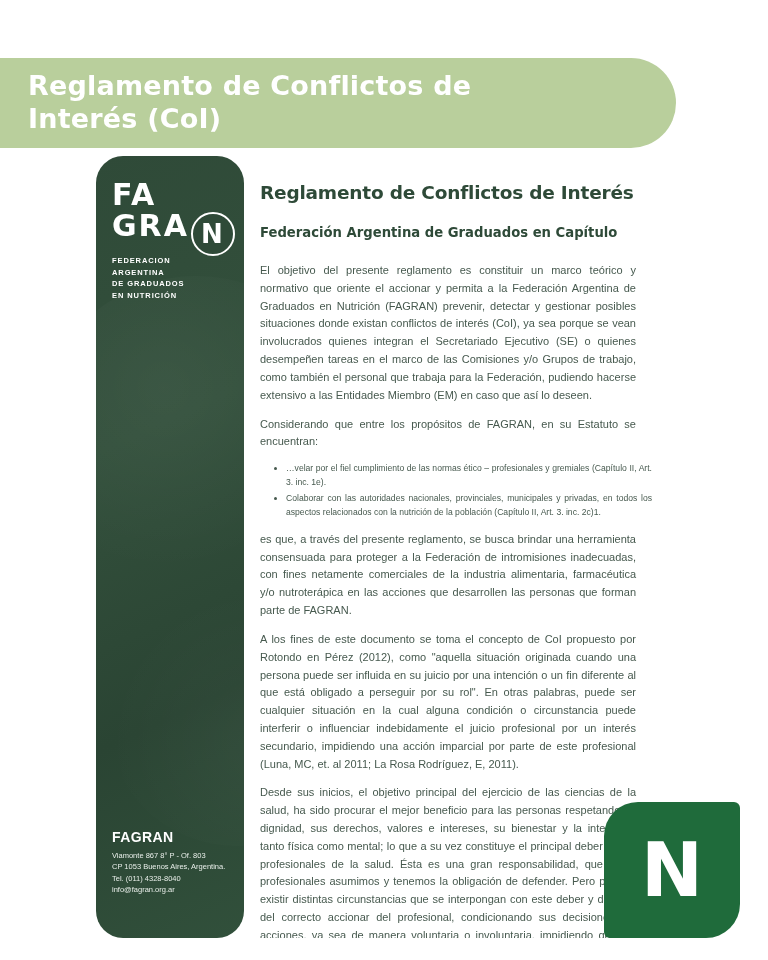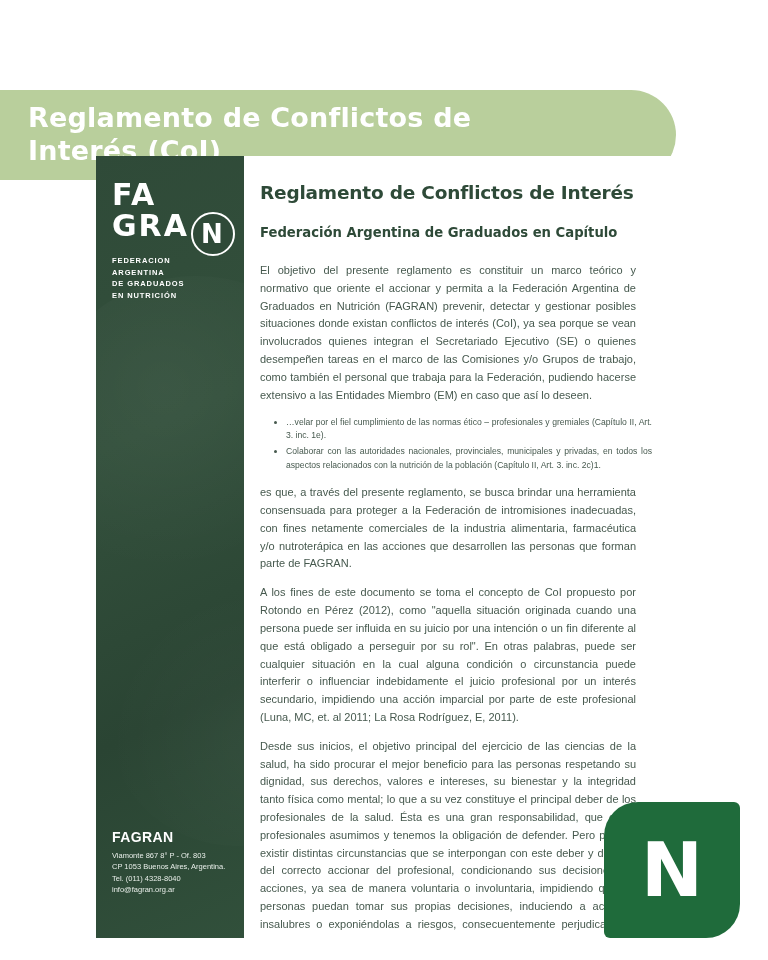--- a/index.html
+++ b/index.html
@@ -21,21 +21,20 @@
     left: 0;
     top: 58px;
     width: 676px;
     height: 90px;
     background: #b9cf9c;
     border-top-right-radius: 45px;
     border-bottom-right-radius: 45px;
     box-sizing: border-box;
     display: flex;
     align-items: center;
-    margin-top: 32px;
   }
   .banner-title {
     color: #ffffff;
     font-size: 27px;
     font-weight: bold;
     line-height: 1.22;
     letter-spacing: 0.2px;
     padding-left: 28px;
     padding-right: 200px;
     white-space: pre-line;
@@ -56,20 +55,21 @@
 
   
   .left-col {
     position: absolute;
     left: 0;
     top: 0;
     width: 148px;
     height: 782px;
     background: linear-gradient(155deg, #2f4a38 0%, #33503c 35%, #2a4433 70%, #31503b 100%);
     overflow: hidden;
+    border-radius: 27px;
   }
   .left-col::before {
     content: "";
     position: absolute;
     left: -60px;
     top: 120px;
     width: 320px;
     height: 320px;
     border-radius: 50%;
     background: radial-gradient(circle at 40% 35%, rgba(255,255,255,0.045), rgba(255,255,255,0) 65%);
@@ -257,20 +257,21 @@
       <div class="contact-line">Tel. (011) 4328-8040</div>
       <div class="contact-line">info@fagran.org.ar</div>
     </div>
   </div>
 
   <div class="content">
     <h1 class="doc-title">Reglamento de Conflictos de Interés</h1>
     <h2 class="doc-subtitle">Federación Argentina de Graduados en Capítulo</h2>
 
     <p class="body">El objetivo del presente reglamento es constituir un marco teórico y normativo que oriente el accionar y permita a la Federación Argentina de Graduados en Nutrición (FAGRAN) prevenir, detectar y gestionar posibles situaciones donde existan conflictos de interés (CoI), ya sea porque se vean involucrados quienes integran el Secretariado Ejecutivo (SE) o quienes desempeñen tareas en el marco de las Comisiones y/o Grupos de trabajo, como también el personal que trabaja para la Federación, pudiendo hacerse extensivo a las Entidades Miembro (EM) en caso que así lo deseen.</p>
+    <p class="body">Considerando que entre los propósitos de FAGRAN, en su Estatuto se encuentran:</p>
 
     <ul class="bullets">
       <li>…velar por el fiel cumplimiento de las normas ético – profesionales y gremiales (Capítulo II, Art. 3. inc. 1e).</li>
       <li>Colaborar con las autoridades nacionales, provinciales, municipales y privadas, en todos los aspectos relacionados con la nutrición de la población (Capítulo II, Art. 3. inc. 2c)1.</li>
     </ul>
 
     <p class="body">es que, a través del presente reglamento, se busca brindar una herramienta consensuada para proteger a la Federación de intromisiones inadecuadas, con fines netamente comerciales de la industria alimentaria, farmacéutica y/o nutroterápica en las acciones que desarrollen las personas que forman parte de FAGRAN.</p>
     <p class="body">A los fines de este documento se toma el concepto de CoI propuesto por Rotondo en Pérez (2012), como "aquella situación originada cuando una persona puede ser influida en su juicio por una intención o un fin diferente al que está obligado a perseguir por su rol". En otras palabras, puede ser cualquier situación en la cual alguna condición o circunstancia puede interferir o influenciar indebidamente el juicio profesional por un interés secundario, impidiendo una acción imparcial por parte de este profesional (Luna, MC, et. al 2011; La Rosa Rodríguez, E, 2011).</p>
     <p class="body">Desde sus inicios, el objetivo principal del ejercicio de las ciencias de la salud, ha sido procurar el mejor beneficio para las personas respetando su dignidad, sus derechos, valores e intereses, su bienestar y la integridad tanto física como mental; lo que a su vez constituye el principal deber de los profesionales de la salud. Ésta es una gran responsabilidad, que como profesionales asumimos y tenemos la obligación de defender. Pero pueden existir distintas circunstancias que se interpongan con este deber y desvíen del correcto accionar del profesional, condicionando sus decisiones y/o acciones, ya sea de manera voluntaria o involuntaria, impidiendo que las personas puedan tomar sus propias decisiones, induciendo a acciones insalubres o exponiéndolas a riesgos, consecuentemente perjudicando y afectando negativamente la salud de las personas (La Rosa Rodríguez, E, 2011; Luna, Salles, Gioia, Cristof, 1995). Asimismo, el CoI es un problema sólo cuando las decisiones de una persona afectan a una segunda, cuando existe asimetría de poder, forma parte de las responsabilidades de profesional y existe una relación de confianza entre las partes involucradas (Maqueda Martín, 2014).</p>
     <p class="body">Es de destacar que, los CoI tienen una naturaleza situacional y no enjuiciadora. Es decir que, no debe constituirse como una acusación sobre la integridad de la</p>

